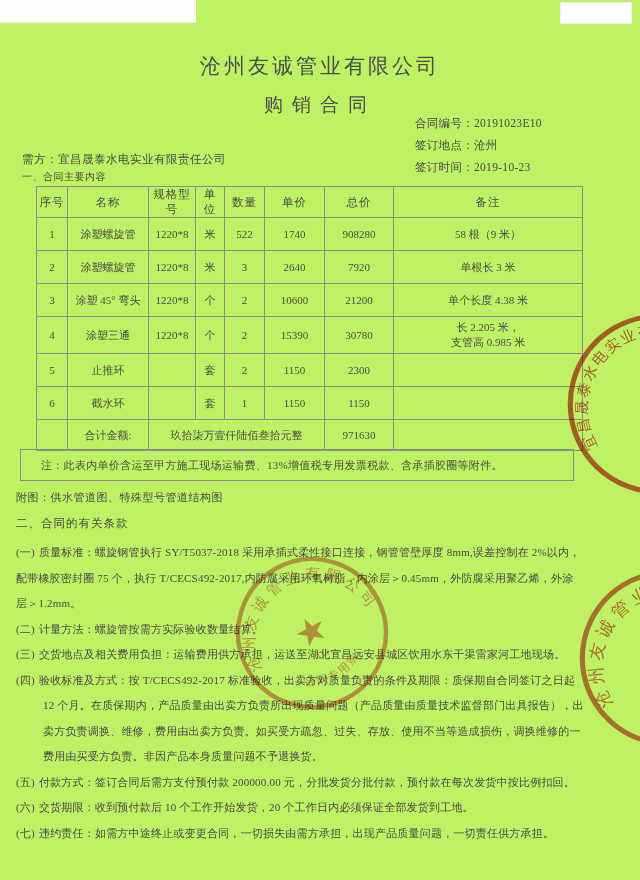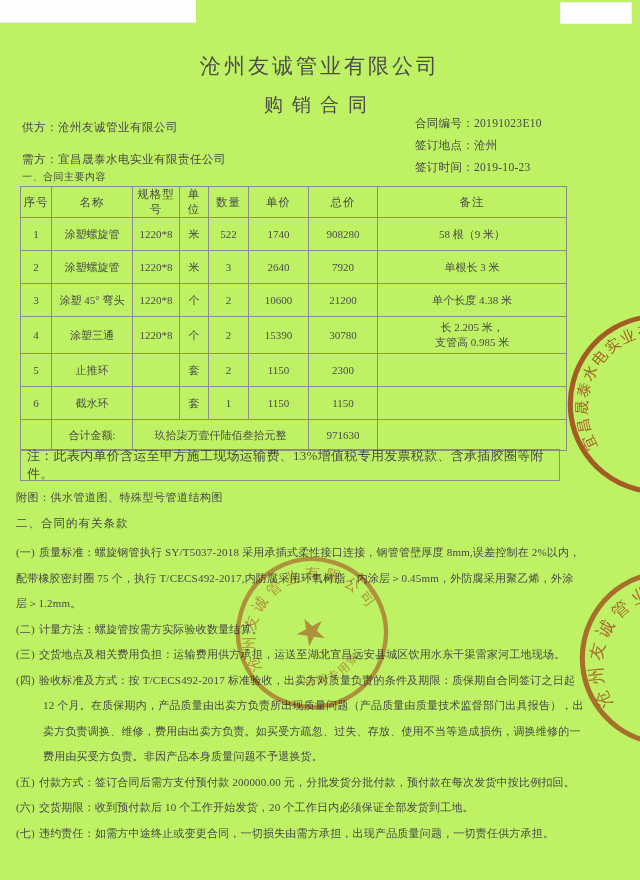--- a/index.html
+++ b/index.html
@@ -15,36 +15,36 @@
   .title1{position:absolute;left:0;top:52px;width:100%;text-align:center;
     font-size:21px;letter-spacing:3px;color:#4c4c4c;}
   .title2{position:absolute;left:0;top:92px;width:100%;text-align:center;
     font-size:19px;letter-spacing:9px;color:#4c4c4c;}
   .supplier-line{position:absolute;left:22px;top:120px;font-size:11.5px;letter-spacing:.5px;}
   .buyer-line{position:absolute;left:22px;top:152px;font-size:11.5px;letter-spacing:.5px;}
   .sec1-heading{position:absolute;left:22px;top:170px;font-size:10px;letter-spacing:.5px;}
   .meta-right{position:absolute;left:415px;top:112px;font-size:11.5px;line-height:22px;letter-spacing:.3px;}
 
   table.items{
-    position:absolute;left:20px;top:186px;width:546px;
+    position:absolute;left:36px;top:186px;width:546px;
     border-collapse:collapse;table-layout:fixed;
     font-size:11px;color:#4a4a4a;padding-left:41px;
   }
   table.items th,table.items td{
     border:1px solid #8b8b8b;text-align:center;vertical-align:middle;
     padding:0 2px;font-weight:normal;overflow:hidden;
   }
   table.items th{height:27px;font-size:11.5px;letter-spacing:1px;}
   table.items td{height:32px;}
   tr.row4 td{height:36px;line-height:15px;}
   tr.total-row td{height:30px;}
   .note-box{
     position:absolute;left:20px;top:449px;width:532px;height:30px;
-    border:1px solid #8b8b8b;font-size:13px;color:#4a4a4a;
-    display:flex;align-items:center;padding-left:6px;letter-spacing:.3px;
+    border:1px solid #8b8b8b;font-size:11px;color:#4a4a4a;
+    display:flex;align-items:center;padding-left:20px;letter-spacing:.3px;text-align:center;
   }
   .attachment-line{position:absolute;left:16px;top:490px;font-size:11px;letter-spacing:.5px;font-family:Liberation Serif, serif;}
   .sec2-heading{position:absolute;left:16px;top:516px;font-size:11.5px;letter-spacing:1px;}
 
   .clauses{position:absolute;left:16px;top:540px;width:612px;font-size:11px;}
   .cl-line{height:25.5px;line-height:25.5px;white-space:nowrap;overflow:hidden;letter-spacing:.2px;}
   .cl-line .cl-num{margin-right:4px;}
   .cl-line.ind{padding-left:27px;}
 
   .stamp{position:absolute;mix-blend-mode:multiply;filter:blur(.35px);}
@@ -58,21 +58,20 @@
 <body>
 
 <div class="page">
 
   <div class="scan-edge-top"></div>
   <div class="scan-edge-tr"></div>
 
   <div class="title1">沧州友诚管业有限公司</div>
   <div class="title2">购销合同</div>
 
-  <div class="supplier-line">供方：沧州友诚管业有限公司</div>
   <div class="buyer-line">需方：宜昌晟泰水电实业有限责任公司</div>
   <div class="sec1-heading">一、合同主要内容</div>
 
   <div class="meta-right">
     <div>合同编号：20191023E10</div>
     <div>签订地点：沧州</div>
     <div>签订时间：2019-10-23</div>
   </div>
 
   <table class="items">

